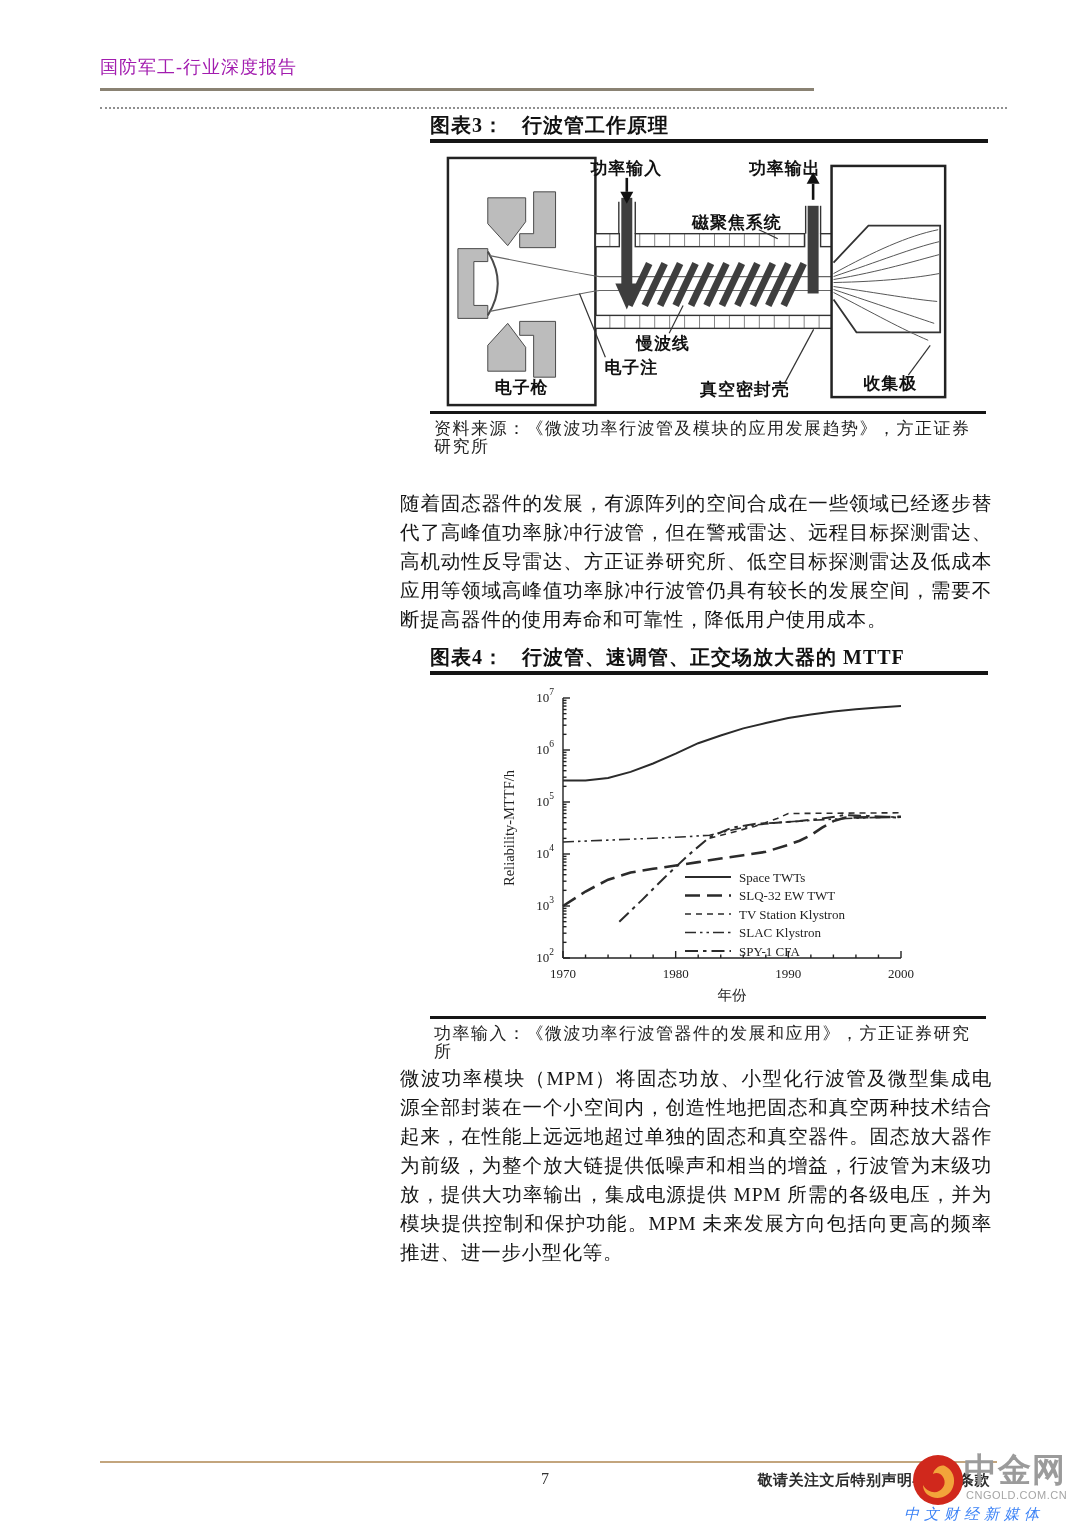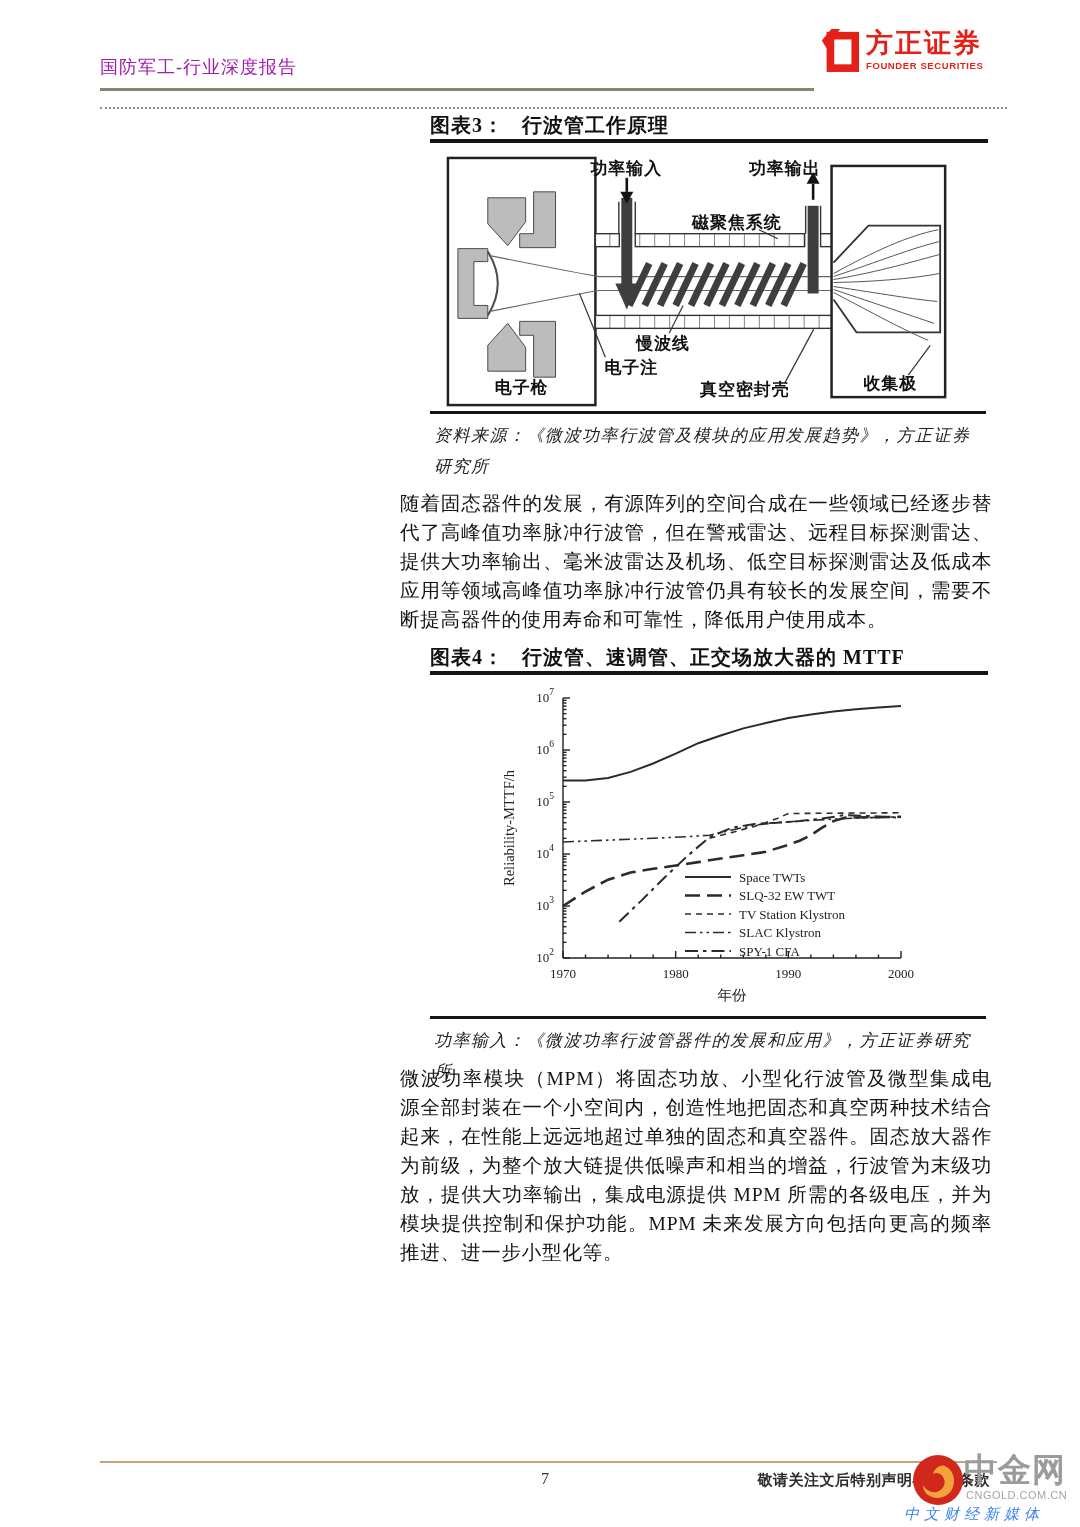--- a/index.html
+++ b/index.html
@@ -15,22 +15,22 @@
   .hdr-rule{position:absolute;top:88px;left:100px;width:714px;height:3px;background:#8a8273;}
   .hdr-dotted{position:absolute;top:107px;left:100px;width:907px;border-top:2px dotted #8f8f8f;}
 
   
   .fig{position:absolute;left:430px;width:558px;}
   .fig3{top:112px;}
   .fig4{top:644px;}
   .fig-caption{font-size:20px;font-weight:600;color:#111;letter-spacing:1px;}
   .fig-caption .cap-label{margin-right:18px;}
   .fig-body{border-top:4px solid #151515;padding:5px 0 2px 0;}
-  .fig-source{border-top:3px solid #151515;padding:6px 0 0 4px;font-style:italic;font-size:17px;
-              letter-spacing:1.5px;line-height:31px;color:#222;max-width:552px;}
+  .fig-source{border-top:3px solid #151515;padding:6px 0 0 4px;font-size:17px;
+              letter-spacing:1.5px;line-height:18px;color:#222;max-width:552px;}
   .chart-wrap{display:flex;justify-content:center;}
 
   
   .body-para{position:absolute;left:400px;width:592px;margin:0;font-size:19.5px;letter-spacing:.8px;
              line-height:29px;text-align:justify;color:#151515;}
   .p1{top:489px;}
   .p2{top:1064px;}
 
   
   .ftr-rule{position:absolute;top:1461px;left:100px;width:897px;height:2px;background:#c3a57d;}
@@ -53,30 +53,20 @@
   #mttf-chart .tick{font:13px "Liberation Serif","DejaVu Serif",serif;}
   #mttf-chart .axis{font:14.5px "Liberation Serif","DejaVu Serif",serif;}
   #mttf-chart .leg{font:13px "Liberation Serif","DejaVu Serif",serif;}
 </style>
 </head>
 <body>
 
 <div class="page">
 
   <div class="hdr-title">国防军工-行业深度报告</div>
-  <div class="logo">
-    <svg width="42" height="50" viewBox="0 0 44 52">
-      <polygon points="4,16 14,4 23,4 10,26" fill="#e32119"></polygon>
-      <rect x="13" y="11" width="26" height="34" fill="none" stroke="#e32119" stroke-width="8"></rect>
-    </svg>
-    <div>
-      <div class="logo-txt-cn">方正证券</div>
-      <div class="logo-txt-en">FOUNDER SECURITIES</div>
-    </div>
-  </div>
   <div class="hdr-rule"></div>
   <div class="hdr-dotted"></div>
 
   <section class="fig fig3">
     <div class="fig-caption">
       <span class="cap-label">图表3：</span><span>行波管工作原理</span>
     </div>
     <div class="fig-body">
       <svg id="twt-diagram" viewBox="0 0 560 262">
         <defs>
@@ -166,21 +156,21 @@
         <text x="234" y="202" text-anchor="middle">慢波线</text>
         <text x="202" y="226" text-anchor="middle">电子注</text>
         <text x="92" y="246" text-anchor="middle">电子枪</text>
         <text x="316" y="248" text-anchor="middle">真空密封壳</text>
         <text x="462" y="242" text-anchor="middle">收集极</text>
       </svg>
     </div>
     <div class="fig-source">资料来源：《微波功率行波管及模块的应用发展趋势》，方正证券研究所</div>
   </section>
 
-  <p class="body-para p1">随着固态器件的发展，有源阵列的空间合成在一些领域已经逐步替代了高峰值功率脉冲行波管，但在警戒雷达、远程目标探测雷达、提供大功率输出、毫米波雷达及机场、低空目标探测雷达及低成本应用等领域高峰值功率脉冲行波管仍具有较长的发展空间，需要不断提高器件的使用寿命和可靠性，降低用户使用成本。</p>
+  <p class="body-para p1">随着固态器件的发展，有源阵列的空间合成在一些领域已经逐步替代了高峰值功率脉冲行波管，但在警戒雷达、远程目标探测雷达、高机动性反导雷达、方正证券研究所、低空目标探测雷达及低成本应用等领域高峰值功率脉冲行波管仍具有较长的发展空间，需要不断提高器件的使用寿命和可靠性，降低用户使用成本。</p>
 
   <section class="fig fig4">
     <div class="fig-caption">
       <span class="cap-label">图表4：</span><span>行波管、速调管、正交场放大器的 MTTF</span>
     </div>
     <div class="fig-body chart-wrap">
       <svg id="mttf-chart" width="420" height="334" viewBox="0 0 420 334">
           <g stroke="#222" stroke-width="1.4" fill="none">
             <line x1="64" y1="18" x2="64" y2="278"></line>
             <line x1="64" y1="278" x2="402" y2="278"></line>

